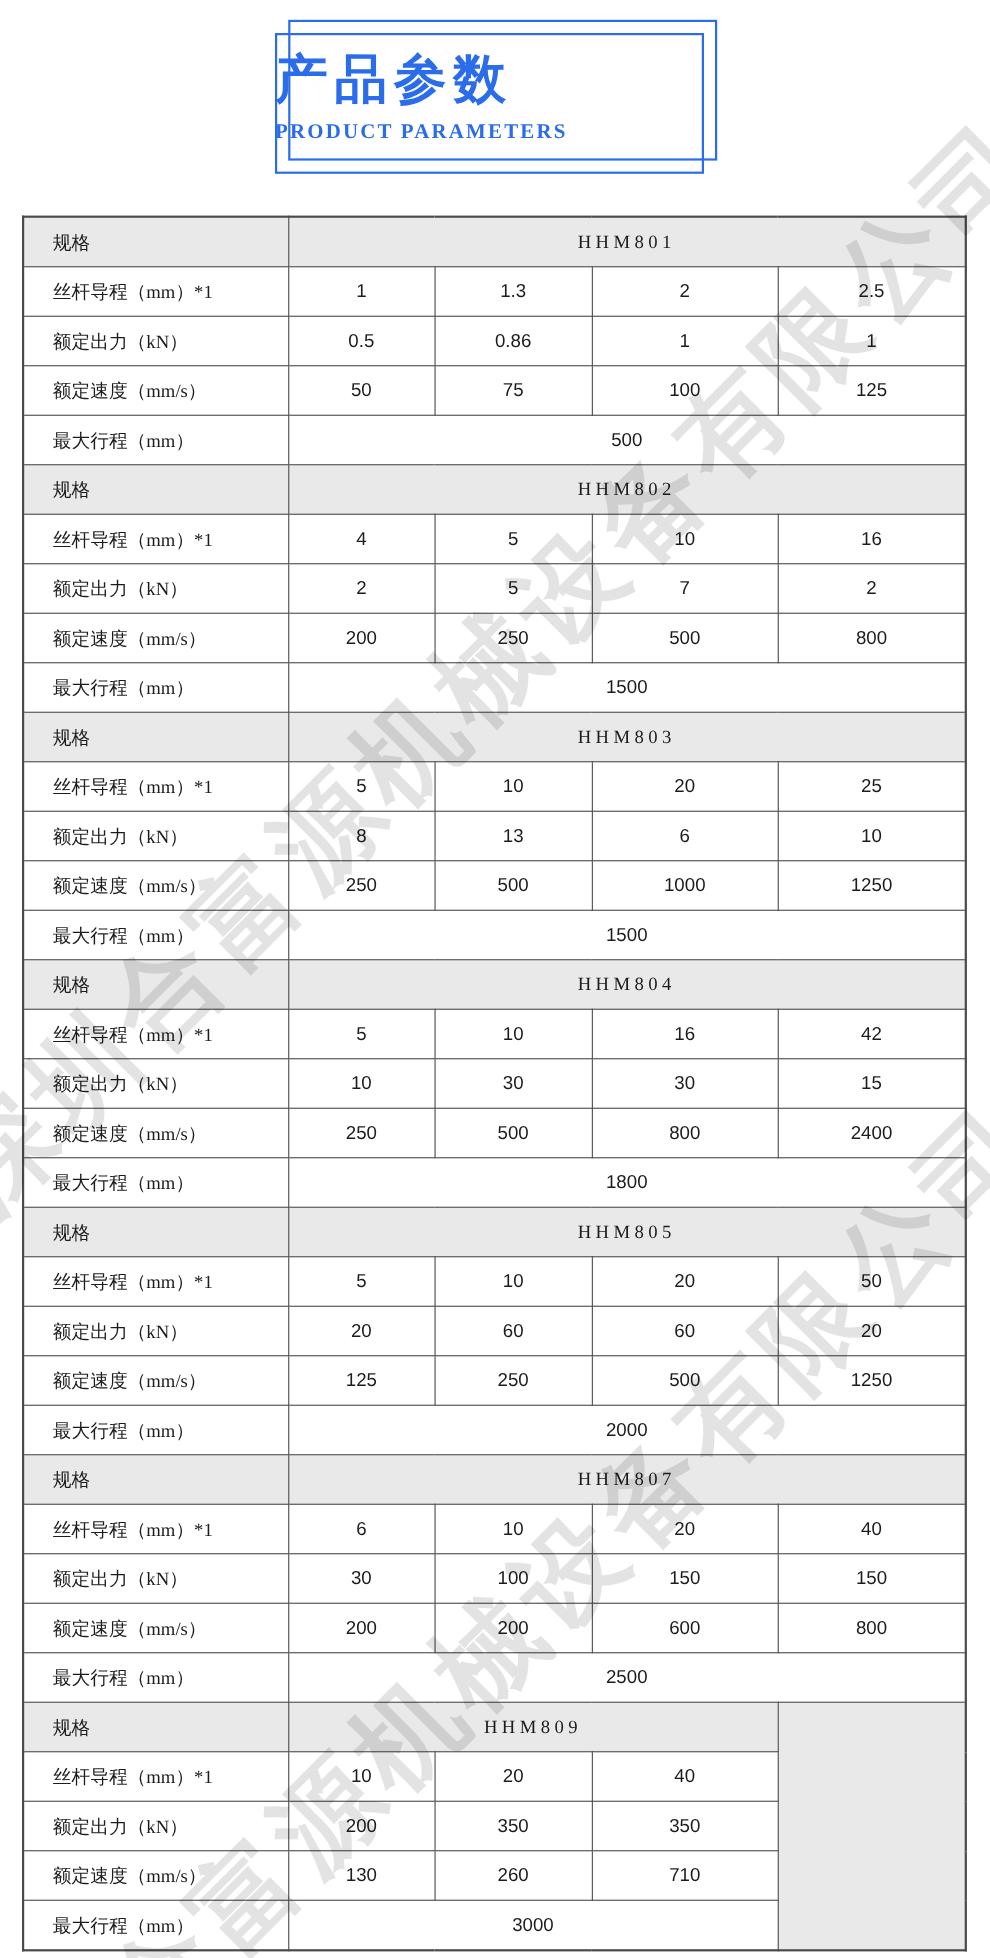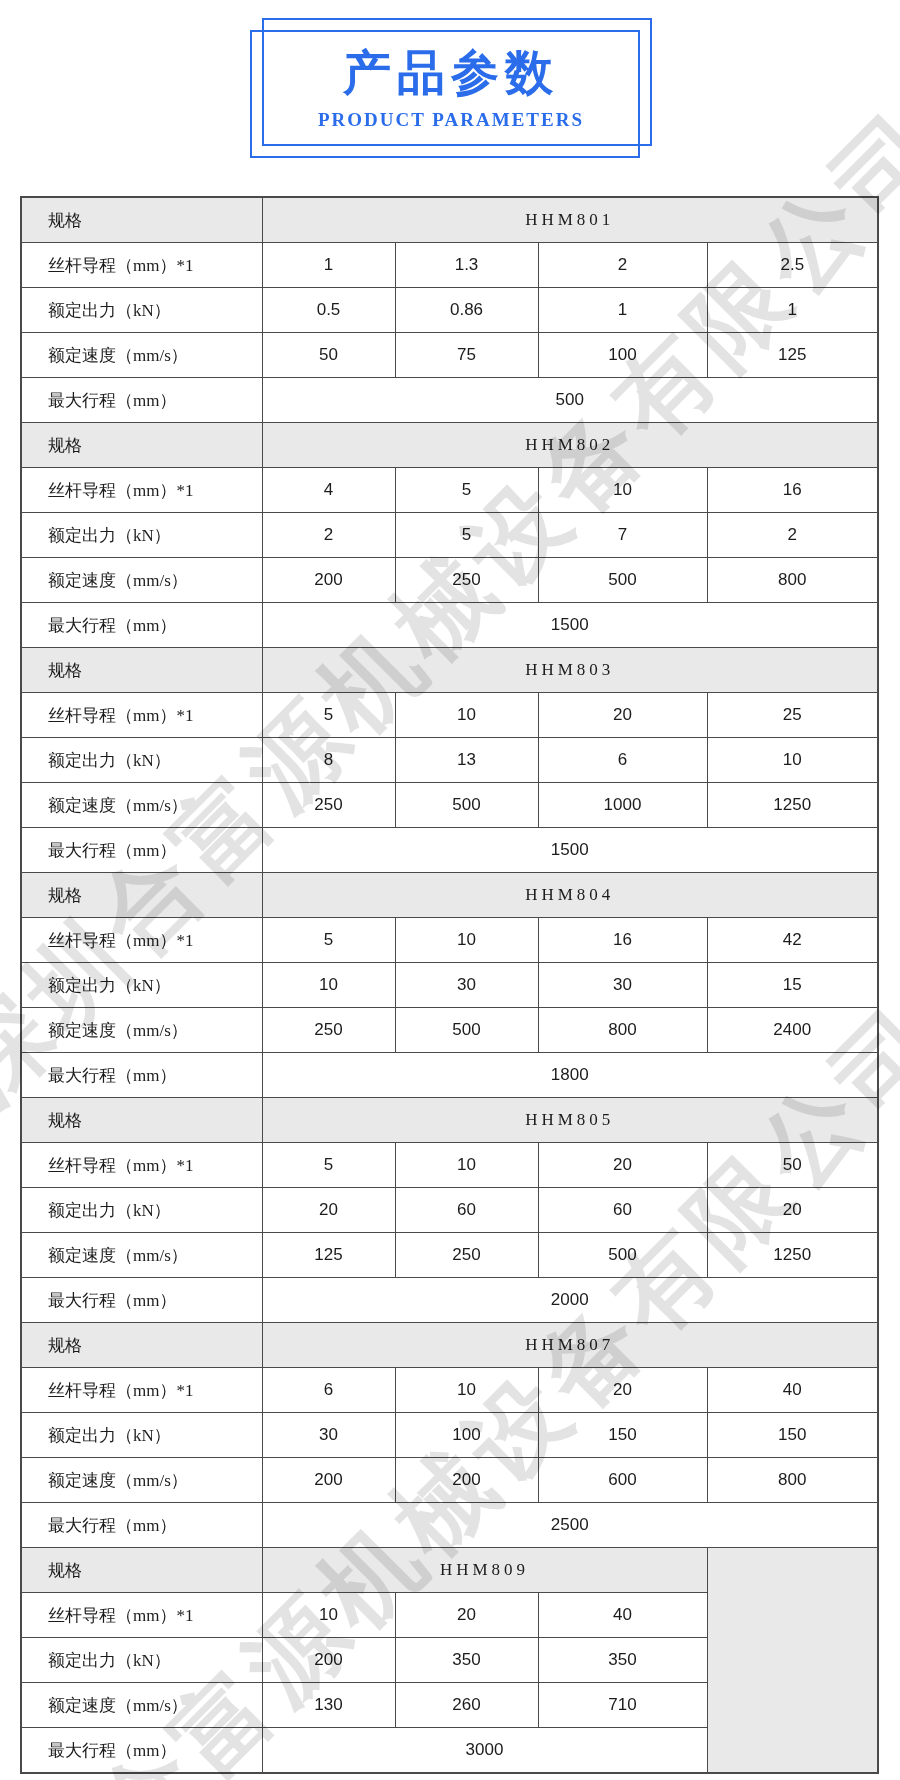--- a/index.html
+++ b/index.html
@@ -21,21 +21,21 @@
   .title-box{
     position:absolute;
     left:250px; top:18px;
     width:402px; height:140px;
   }
   .tb-rect{position:absolute;border:2px solid var(--accent);}
   .tb-rect-a{left:12px;right:0;top:0;bottom:12px;}
   .tb-rect-b{left:0;right:12px;top:12px;bottom:0;}
   .tb-content{
     position:absolute;left:0;right:0;top:0;bottom:0;
-    display:flex;flex-direction:column;align-items:center;justify-content:center;
+    display:flex;flex-direction:column;justify-content:center;
   }
   .title-cn{
     color:var(--accent);
     font-family:"Liberation Serif",serif;
     font-weight:700;
     font-size:48px;
     letter-spacing:6px;
     line-height:1.1;
     margin-top:2px;
   }

